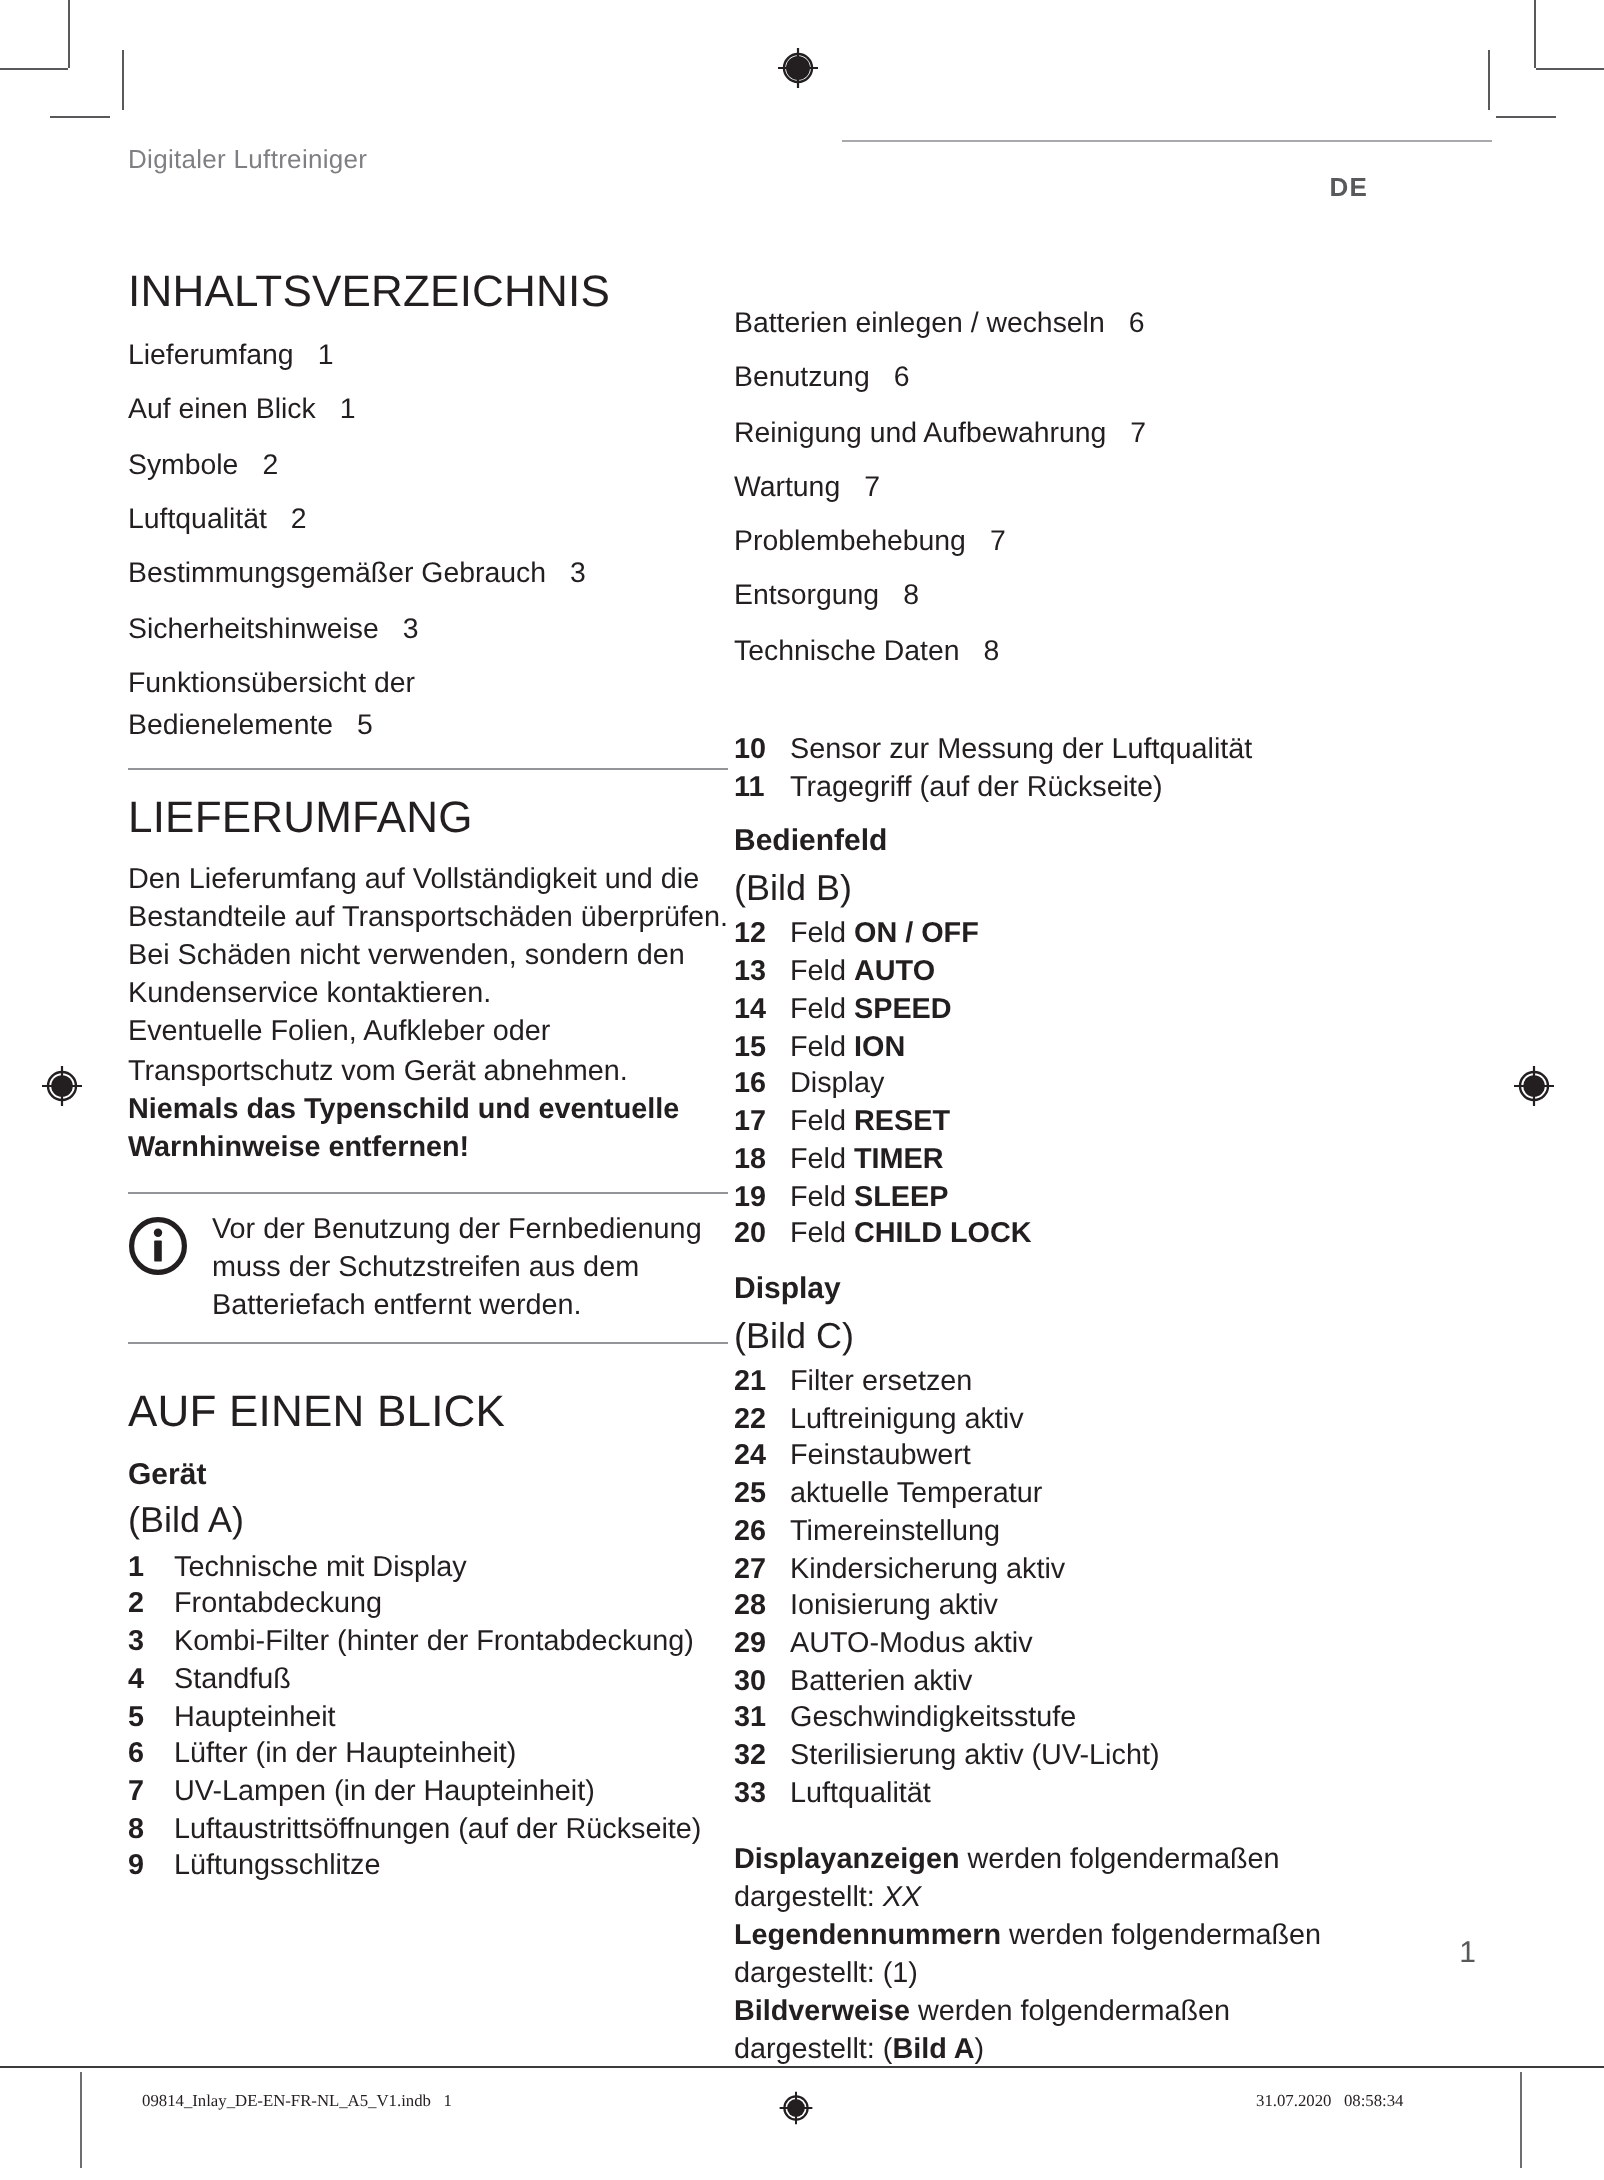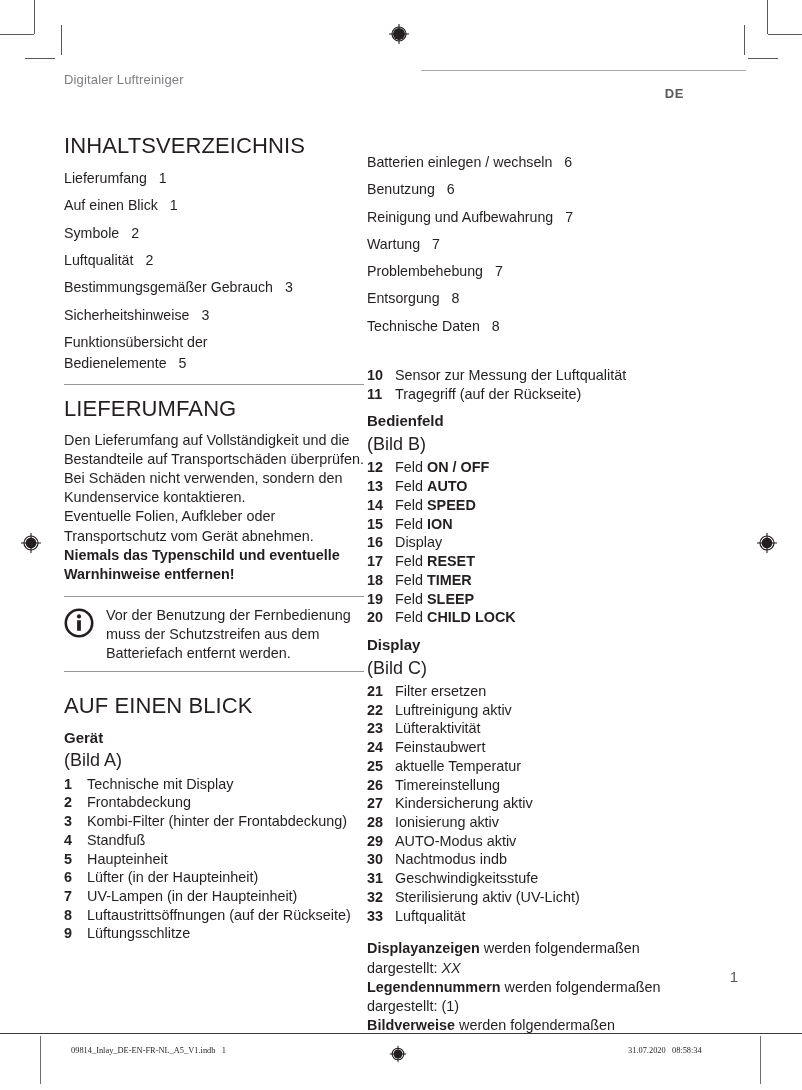--- a/index.html
+++ b/index.html
@@ -417,24 +417,20 @@
   <div class="legend wide" id="display-legend">
       <div class="row">
         <span class="idx">21</span>
         <span class="lbl">Filter ersetzen</span>
       </div>
       <div class="row">
         <span class="idx">22</span>
         <span class="lbl">Luftreinigung aktiv</span>
       </div>
       <div class="row">
-        <span class="idx">23</span>
-        <span class="lbl">Lüfteraktivität</span>
-      </div>
-      <div class="row">
         <span class="idx">24</span>
         <span class="lbl">Feinstaubwert</span>
       </div>
       <div class="row">
         <span class="idx">25</span>
         <span class="lbl">aktuelle Temperatur</span>
       </div>
       <div class="row">
         <span class="idx">26</span>
         <span class="lbl">Timereinstellung</span>
@@ -446,21 +442,21 @@
       <div class="row">
         <span class="idx">28</span>
         <span class="lbl">Ionisierung aktiv</span>
       </div>
       <div class="row">
         <span class="idx">29</span>
         <span class="lbl">AUTO-Modus aktiv</span>
       </div>
       <div class="row">
         <span class="idx">30</span>
-        <span class="lbl">Nachtmodus indb</span>
+        <span class="lbl">Batterien aktiv</span>
       </div>
       <div class="row">
         <span class="idx">31</span>
         <span class="lbl">Geschwindigkeitsstufe</span>
       </div>
       <div class="row">
         <span class="idx">32</span>
         <span class="lbl">Sterilisierung aktiv (UV-Licht)</span>
       </div>
       <div class="row">

